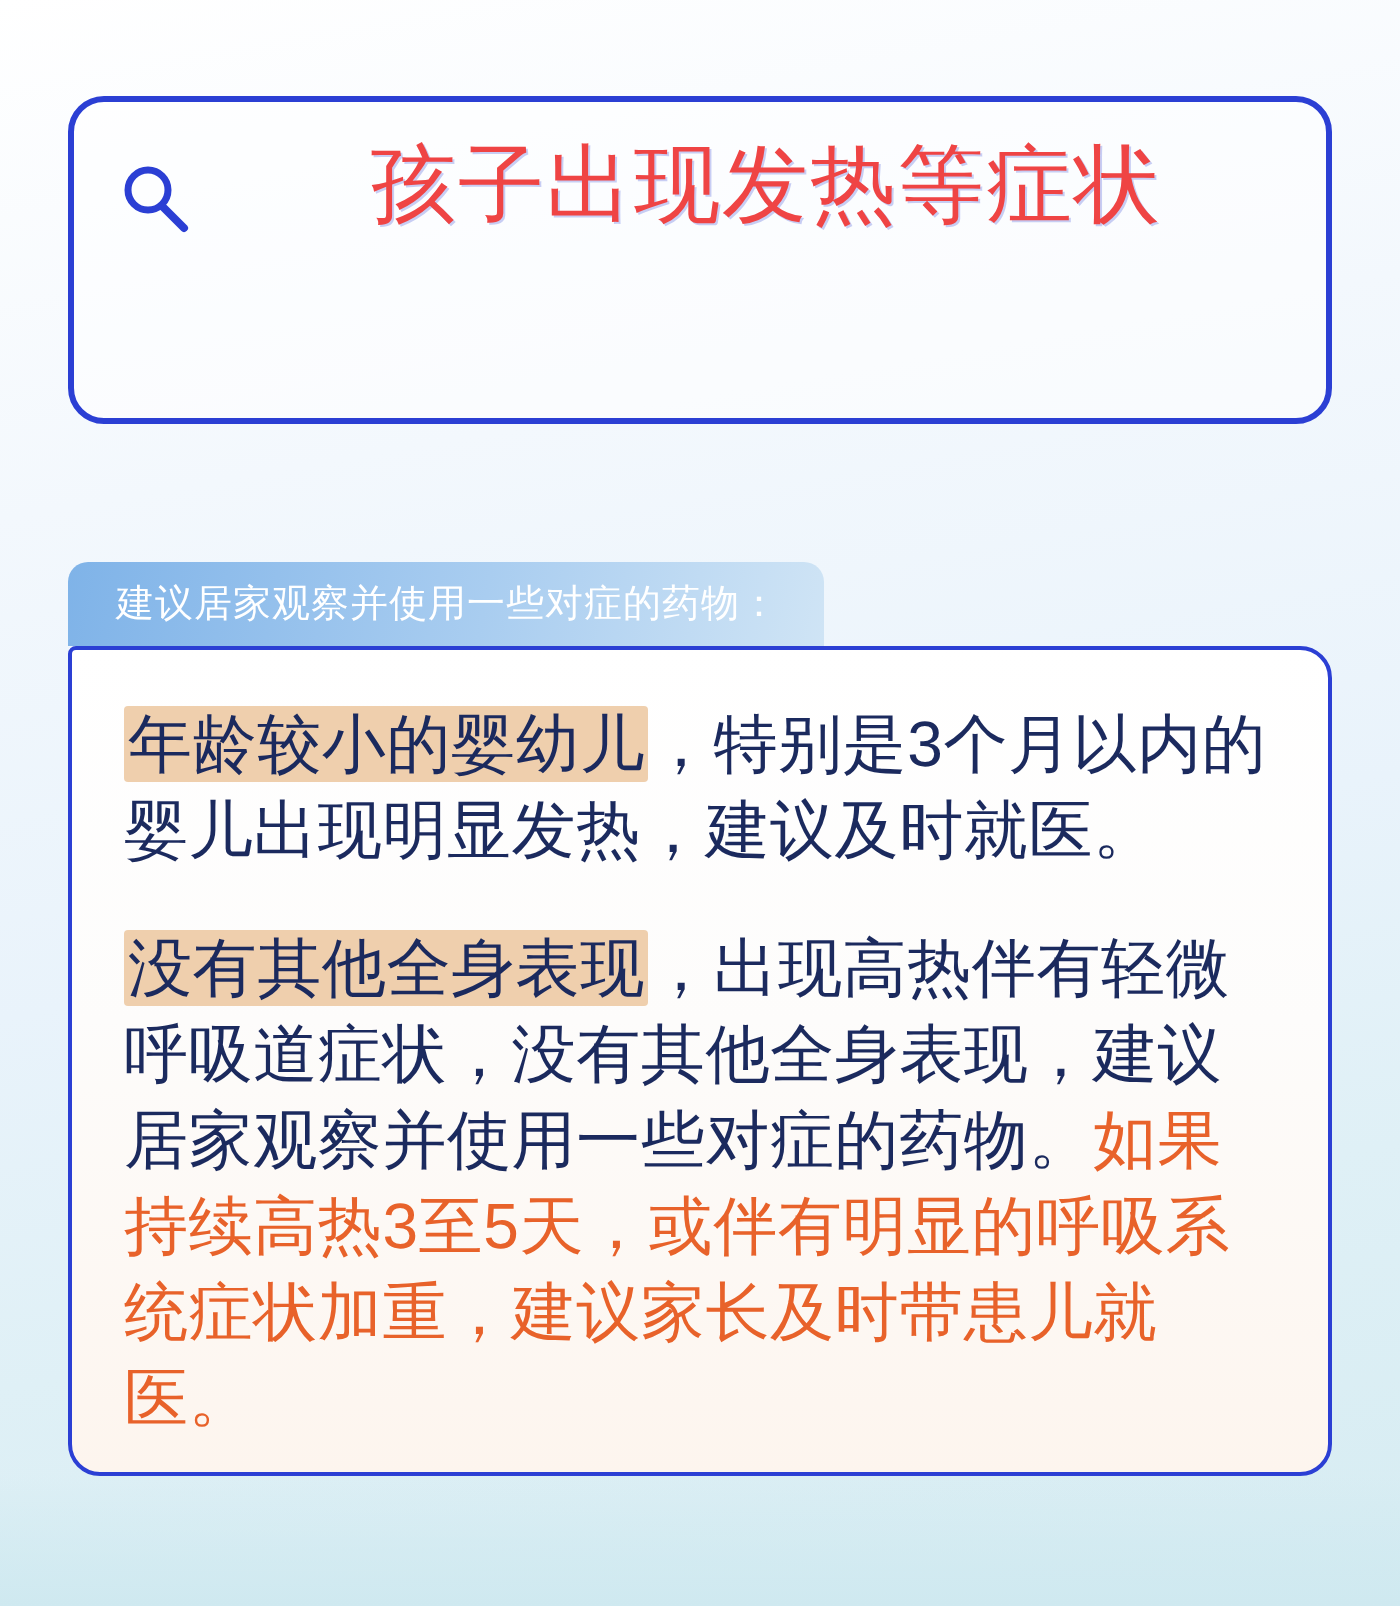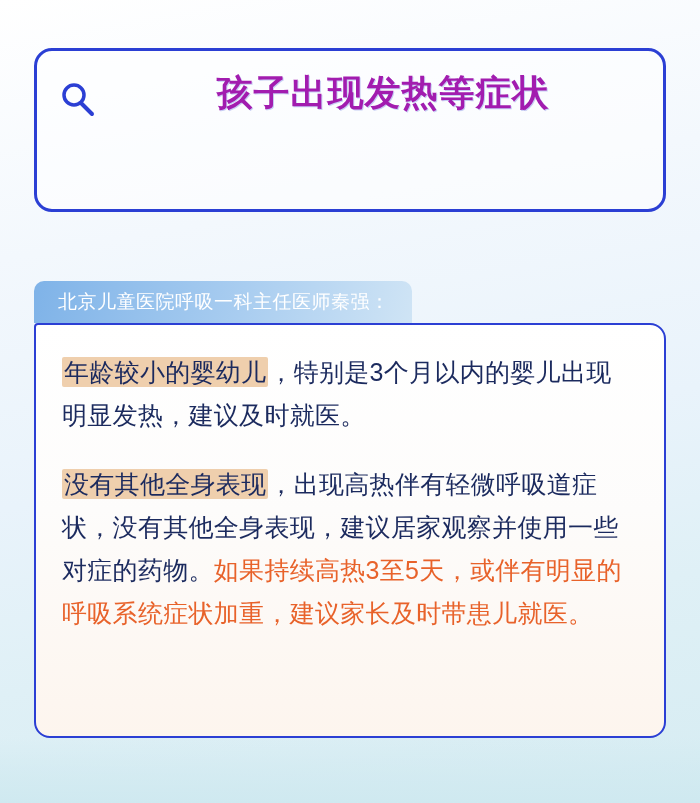--- a/index.html
+++ b/index.html
@@ -33,23 +33,23 @@
     top: 28px;
     width: 42px;
     height: 42px;
   }
   .title-text {
     position: absolute;
     left: 72px;
     top: 10px;
     width: 548px;
     text-align: center;
-    color: #a21caf;
-    font-weight: bold;
-    font-size: 36px;
+    color: #ef4444;
+    font-weight: normal;
+    font-size: 43px;
     line-height: 64px;
     letter-spacing: 1px;
     text-shadow: 1px 1px 0 rgba(43,63,212,0.25);
   }
   .title-line { display: block; white-space: nowrap; }
 
   
   .source-tag {
     position: absolute;
     left: 34px;
@@ -73,21 +73,21 @@
     top: 323px;
     width: 632px;
     height: 415px;
     border: 2px solid #2b3fd4;
     border-radius: 4px 16px 16px 16px;
     background: linear-gradient(180deg, #ffffff 0%, #fdfcfb 45%, #fdf5ee 100%);
     box-sizing: border-box;
     padding: 26px 28px 0 26px;
   }
   .para {
-    font-size: 25px;
+    font-size: 32px;
     line-height: 43px;
     color: #1b2a5e;
     margin: 0 0 26px 0;
     letter-spacing: 0.3px;
   }
   .hl {
     background: #efcfad;
     padding: 1px 2px;
     border-radius: 2px;
   }
@@ -112,21 +112,21 @@
       <circle cx="17" cy="16" r="10" fill="none" stroke="#2b3fd4" stroke-width="3.5"></circle>
       <line x1="24" y1="24" x2="35" y2="35" stroke="#2b3fd4" stroke-width="4" stroke-linecap="round"></line>
     </svg>
   </span>
   <div class="title-text">
     <span class="title-line">孩子出现发热等症状</span>
   </div>
 </div>
 
 <div class="source-tag">
-  <span>北京儿童医院呼吸一科主任医师秦强：</span>
+  <span>建议居家观察并使用一些对症的药物：</span>
 </div>
 
 <div class="body-card">
   <p class="para">
     <span class="hl">年龄较小的婴幼儿</span><span>，特别是3个月以内的婴儿出现明显发热，建议及时就医。</span>
   </p>
   <p class="para">
     <span class="hl">没有其他全身表现</span><span>，出现高热伴有轻微呼吸道症状，没有其他全身表现，建议居家观察并使用一些对症的药物。</span><span class="warn">如果持续高热3至5天，或伴有明显的呼吸系统症状加重，建议家长及时带患儿就医。</span>
   </p>
 </div>

